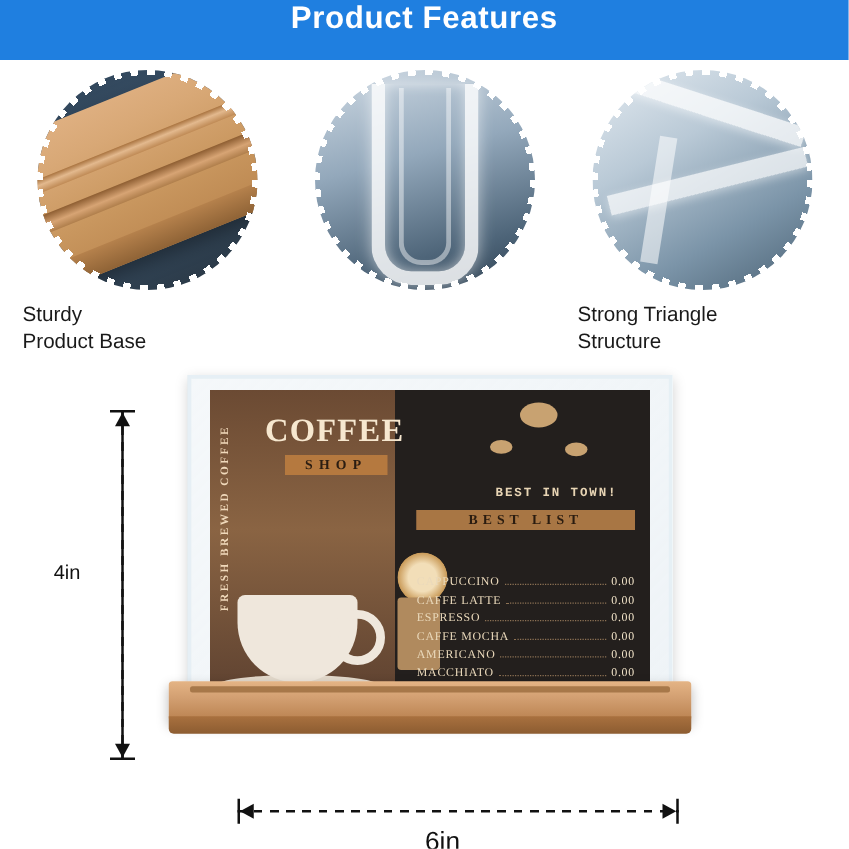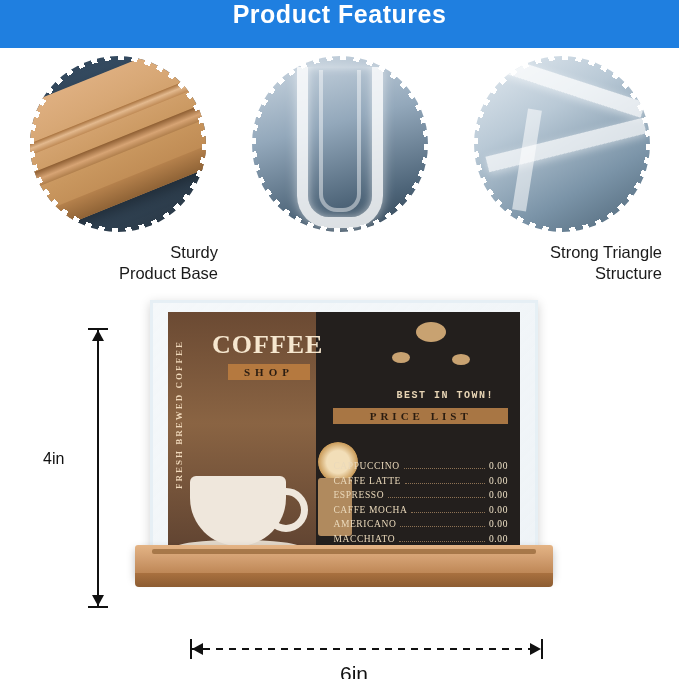--- a/index.html
+++ b/index.html
@@ -38,21 +38,21 @@
   .features-row {
     position: absolute;
     left: 0;
     top: 56px;
     width: 679px;
     height: 230px;
   }
   .feature {
     position: absolute;
     width: 200px;
-    text-align: right;
+    text-align: left;
   }
   .feature.f1 { left: 18px; }
   .feature.f2 { left: 240px; }
   .feature.f3 { left: 462px; }
 
   .circle-wrap {
     width: 176px;
     height: 176px;
     margin: 0 auto;
     position: relative;
@@ -560,21 +560,21 @@
         <div class="bean" style="left:70px; top:36px; width:18px; height:11px;"></div>
       </div>
 
       <div class="sun"></div>
       <div class="grinder"></div>
 
       <div class="saucer"></div>
       <div class="cup"></div>
 
       <div class="best-in-town">BEST IN TOWN!</div>
-      <div class="price-banner">PRICE LIST</div>
+      <div class="price-banner">BEST LIST</div>
 
       <div class="menu">
         <div class="menu-row">
           <span>CAPPUCCINO</span>
           <span class="dots"></span>
           <span class="price">0.00</span>
         </div>
         <div class="menu-row">
           <span>CAFFE LATTE</span>
           <span class="dots"></span>

